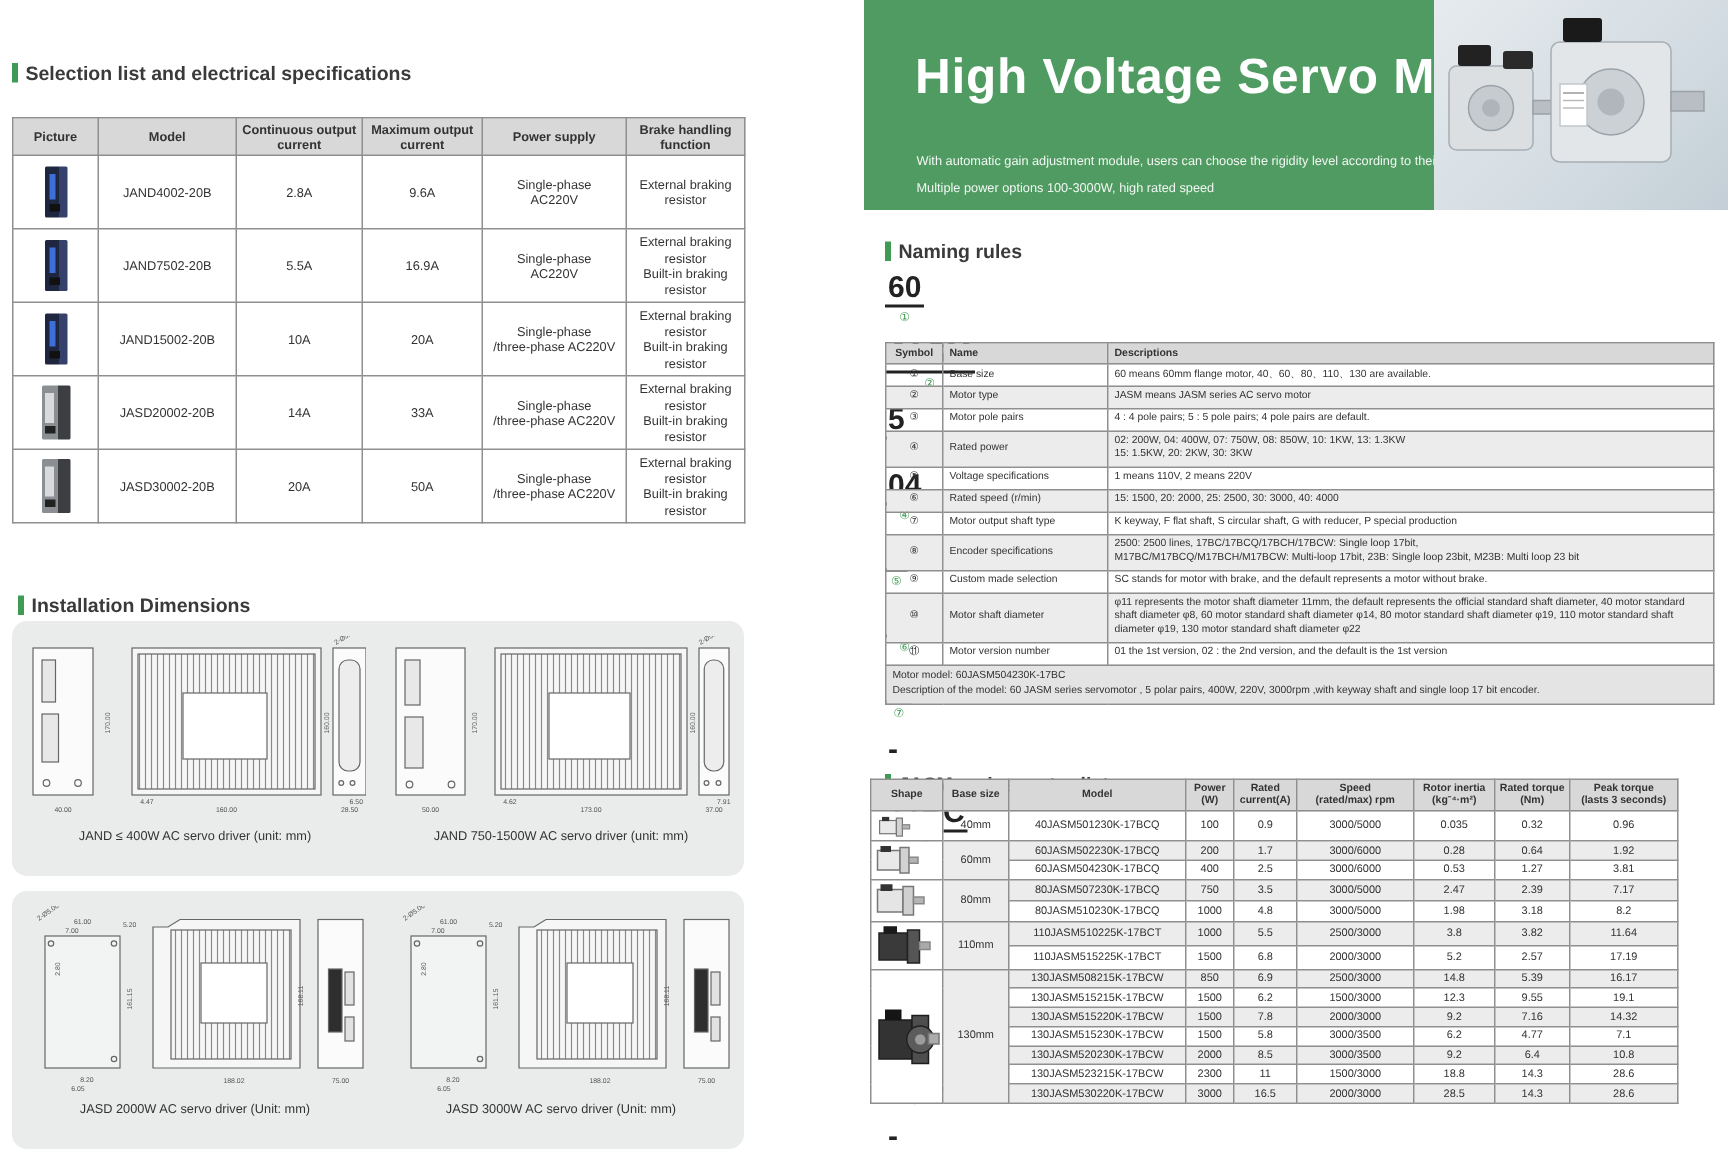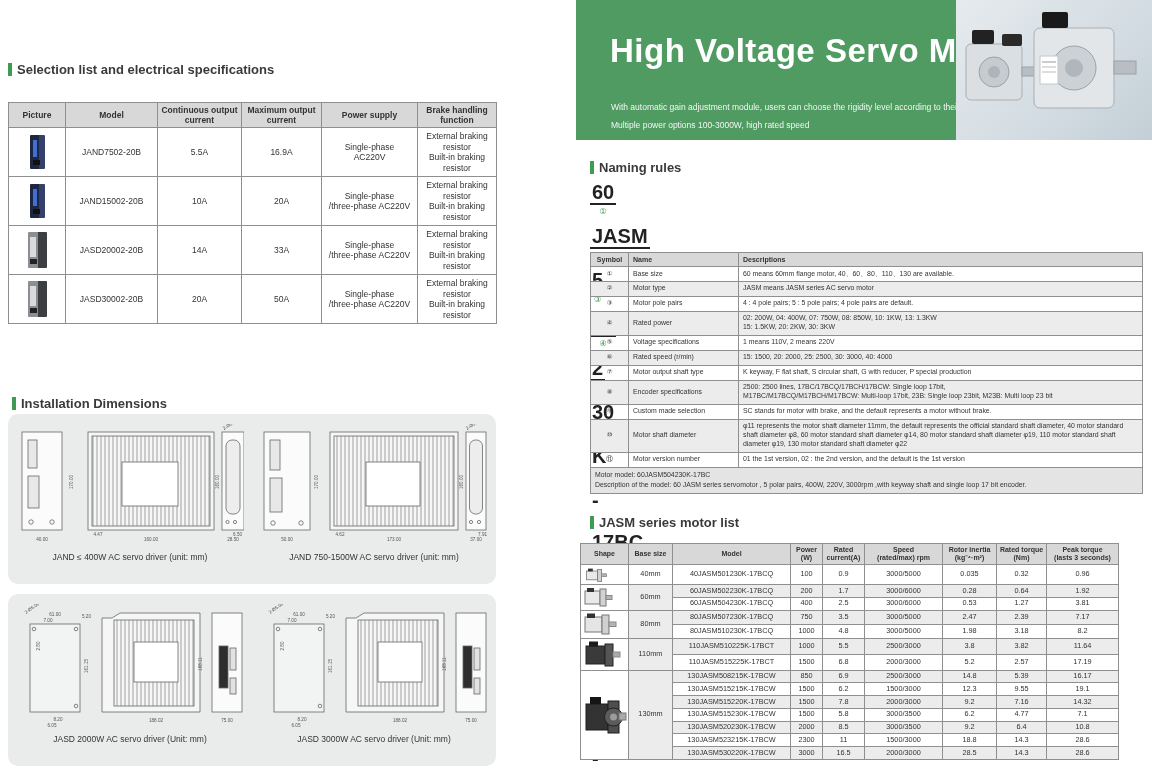--- a/index.html
+++ b/index.html
@@ -4,21 +4,21 @@
 <style>
   html,body{margin:0;padding:0;}
   body{width:1152px;height:774px;position:relative;background:#fff;overflow:hidden;
        font-family:"Liberation Sans",sans-serif;color:#333;}
   .abs{position:absolute;}
   
   .sec-title{display:flex;align-items:center;gap:5px;font-weight:bold;font-size:13px;color:#3a3a3a;}
   .sec-bar{width:4px;height:13px;background:#3f9b54;flex:none;}
   .pre{white-space:pre-line;}
   
-  table{border-collapse:collapse;table-layout:fixed;margin-top:24px;}
+  table{border-collapse:collapse;table-layout:fixed;}
   th,td{border:1px solid #8f8f8f;padding:2px 3px;vertical-align:middle;}
   th{background:#d8d8d8;font-weight:600;}
   
   #sel-table{width:488px;font-size:8.5px;}
   #sel-table th{font-size:8.5px;line-height:1.2;}
   #sel-table td{text-align:center;line-height:1.25;height:44px;}
   .drive{width:15px;height:34px;margin:0 auto;border-radius:1px;position:relative;
          background:linear-gradient(90deg,#1f2740 62%,#35416a 62%);}
   .drive::before{content:'';position:absolute;left:3px;top:5px;width:4px;height:17px;background:#3e6fd8;}
   .drive::after{content:'';position:absolute;left:3px;top:25px;width:7px;height:5px;background:#111;}
@@ -55,21 +55,21 @@
   #ml-table td{text-align:center;padding:1.5px 2px;line-height:1.2;}
   #ml-table tbody tr:nth-child(even){background:#ececec;}
   #ml-table td.shape-cell{background:#fff;}
   
   .dim{font-size:4.6px;fill:#555;font-family:"Liberation Sans",sans-serif;}
   svg{display:block;}
 </style>
 </head>
 <body>
 
-<div class="abs sec-title" style="left:8px;top:62px;">
+<div class="abs sec-title" style="left:8px;top:41px;">
   <span class="sec-bar"></span>
   <span>Selection list and electrical specifications</span>
 </div>
 
 <table id="sel-table" class="abs" style="left:8px;top:78px;">
   <colgroup>
       <col style="width:57px">
       <col style="width:92px">
       <col style="width:84px">
       <col style="width:80px">
@@ -83,20 +83,32 @@
       <th class="pre">Continuous output
 current</th>
       <th class="pre">Maximum output
 current</th>
       <th class="pre">Power supply</th>
       <th class="pre">Brake handling
 function</th>
     </tr>
   </thead>
   <tbody>
+    <tr>
+      <td>
+          <div class="drive"></div>
+        </td>
+      <td>JAND4002-20B</td>
+      <td>2.8A</td>
+      <td>9.6A</td>
+      <td class="pre">Single-phase
+AC220V</td>
+      <td class="pre">External braking
+resistor</td>
+    </tr>
     <tr>
       <td>
           <div class="drive"></div>
         </td>
       <td>JAND7502-20B</td>
       <td>5.5A</td>
       <td>16.9A</td>
       <td class="pre">Single-phase
 AC220V</td>
       <td class="pre">External braking

